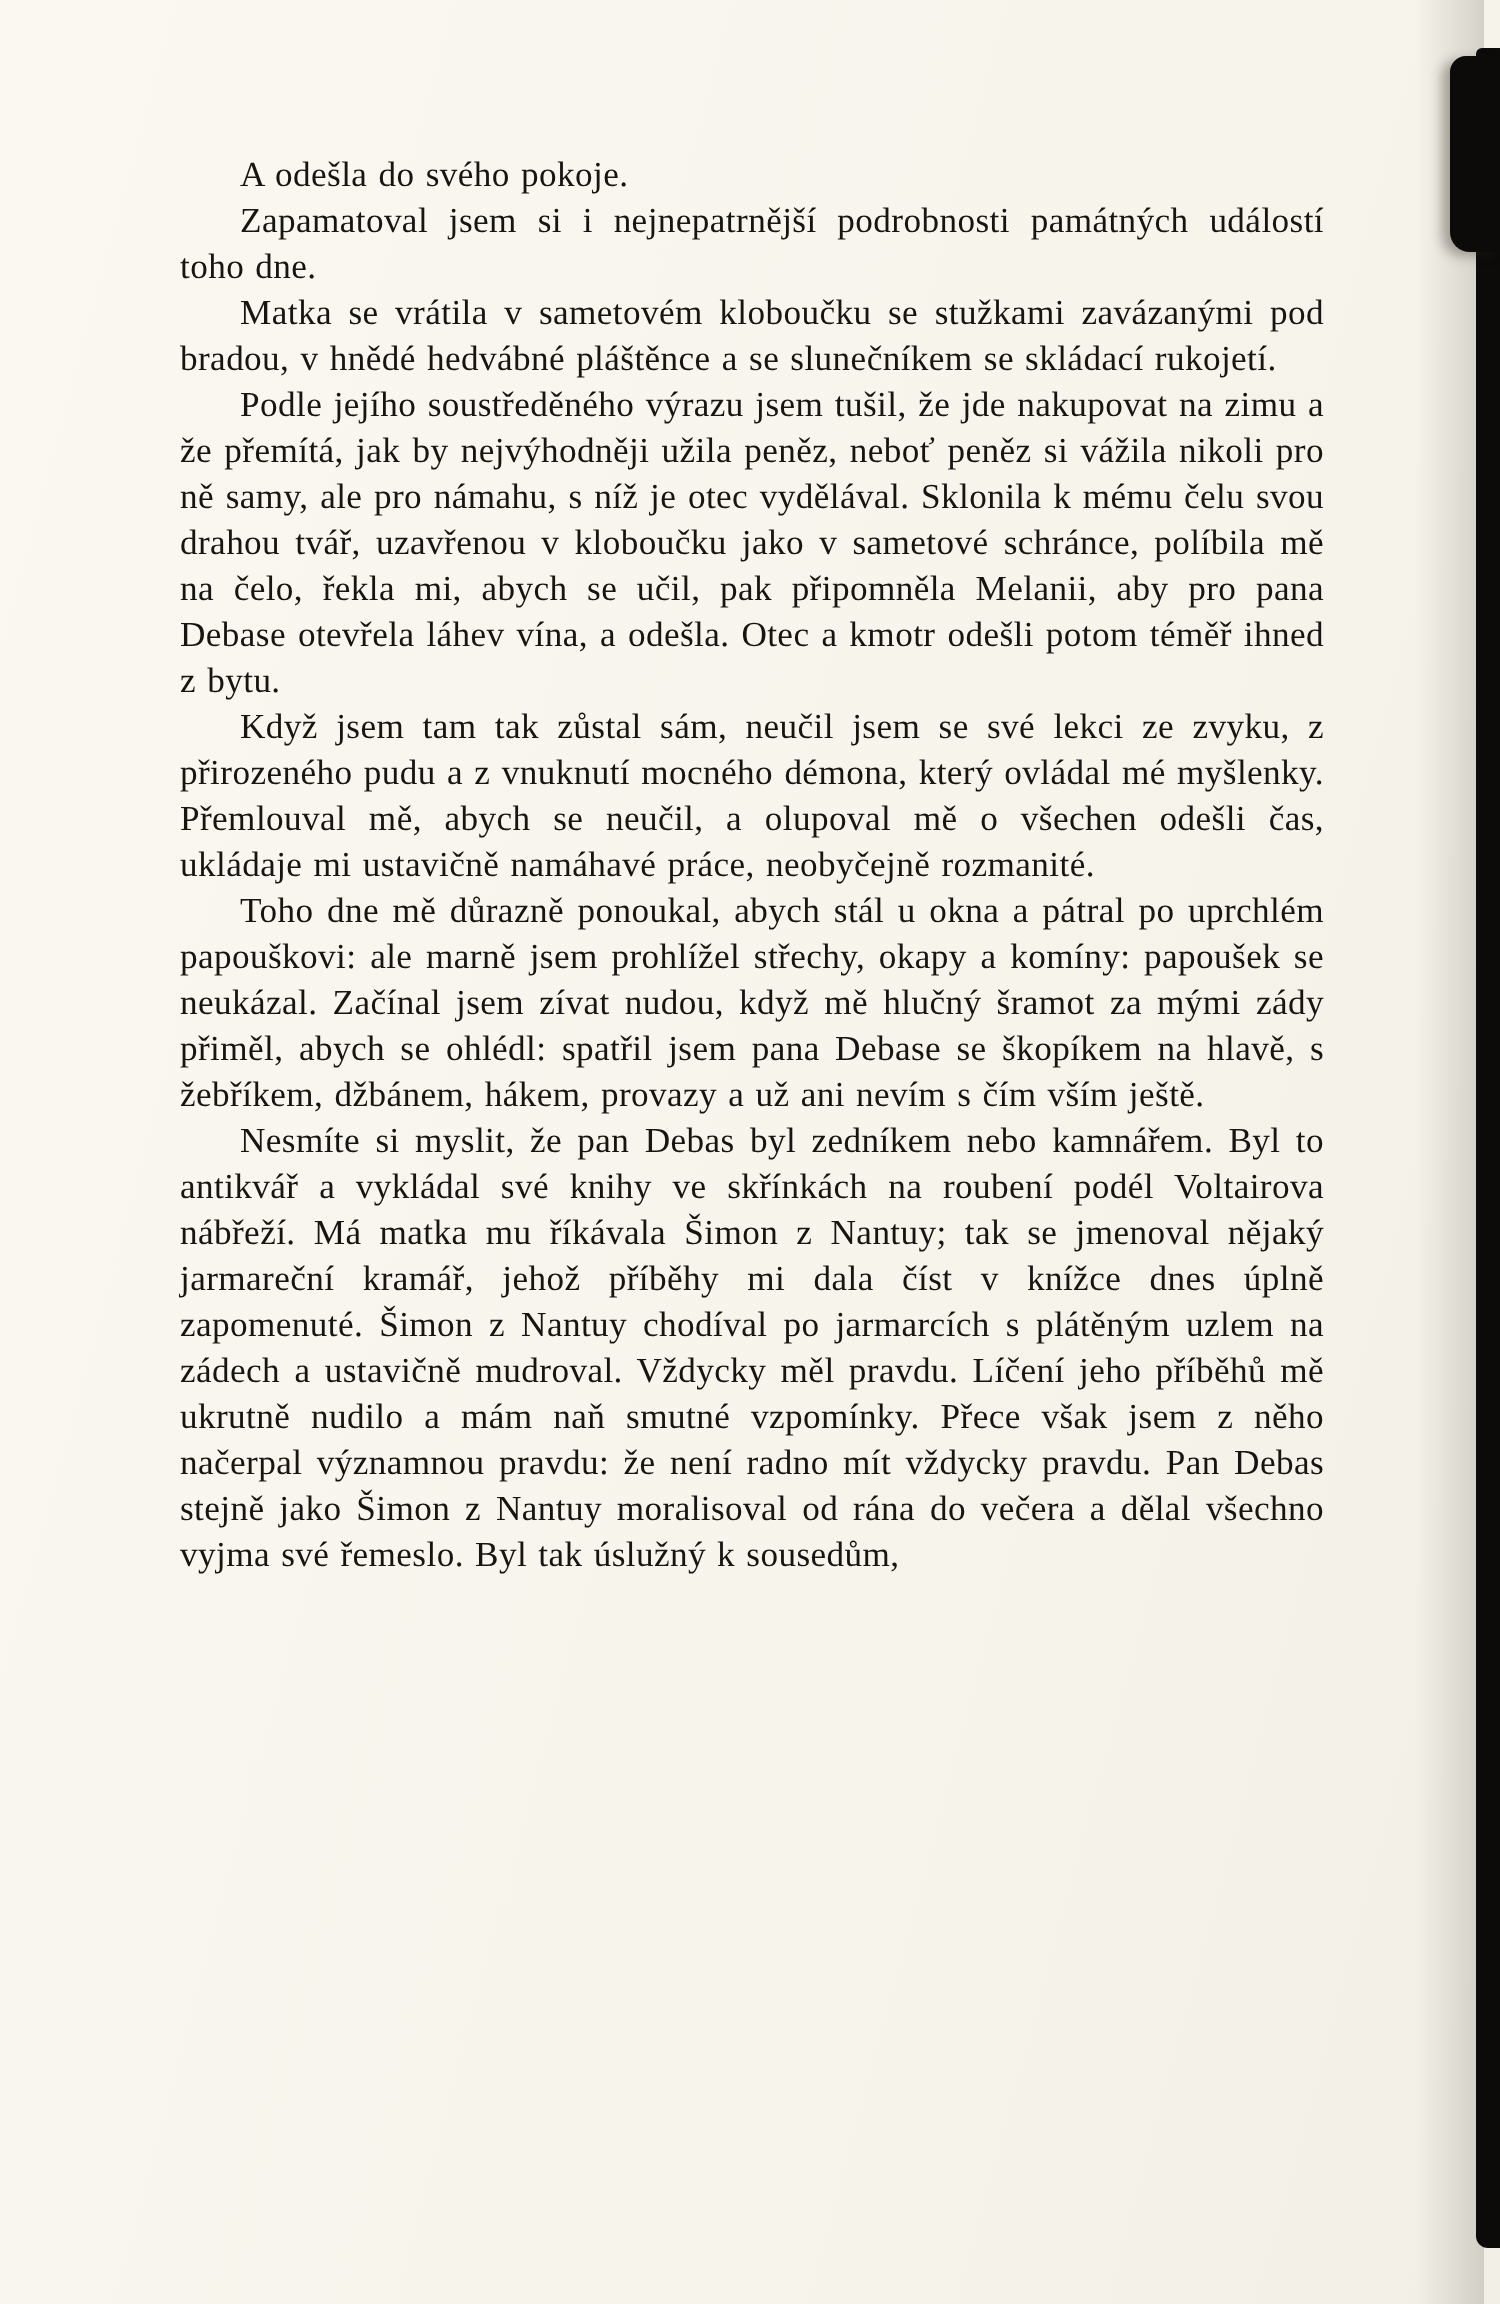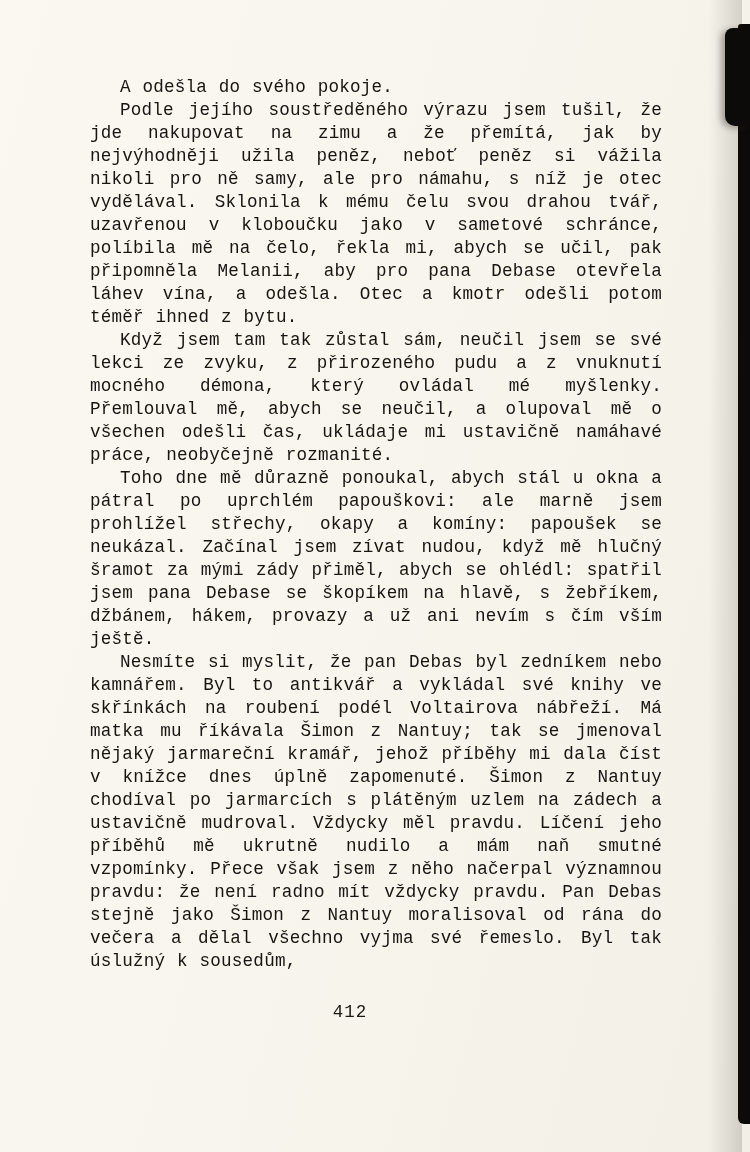--- a/index.html
+++ b/index.html
@@ -7,21 +7,21 @@
     padding: 0;
     background: #e9e7e0;
   }
   .page {
     position: relative;
     width: 750px;
     height: 1152px;
     margin: 0 auto;
     background: linear-gradient(105deg, #faf8f1 0%, #f7f4ec 60%, #f2efe6 100%);
     overflow: hidden;
-    font-family: Liberation Mono, monospace;
+    font-family: Liberation Serif, serif;
     color: #171512;
   }
   .text-block {
     position: absolute;
     left: 90px;
     top: 76px;
     width: 572px;
   }
   .text-block p {
     margin: 0;
@@ -72,25 +72,26 @@
     box-shadow: -4px 2px 6px rgba(40,35,25,0.35);
   }
 </style>
 </head>
 <body>
 
 <div class="page">
 
   <div class="text-block">
     <p>A odešla do svého pokoje.</p>
+    <p>Zapamatoval jsem si i nejnepatrnější podrobnosti památných událostí toho dne.</p>
+    <p>Matka se vrátila v sametovém kloboučku se stužkami zavázanými pod bradou, v hnědé hedvábné pláštěnce a se slunečníkem se skládací rukojetí.</p>
     <p>Podle jejího soustředěného výrazu jsem tušil, že jde nakupovat na zimu a že přemítá, jak by nejvýhodněji užila peněz, neboť peněz si vážila nikoli pro ně samy, ale pro námahu, s níž je otec vydělával. Sklonila k mému čelu svou drahou tvář, uzavřenou v kloboučku jako v sametové schránce, políbila mě na čelo, řekla mi, abych se učil, pak připomněla Melanii, aby pro pana Debase otevřela láhev vína, a odešla. Otec a kmotr odešli potom téměř ihned z bytu.</p>
     <p>Když jsem tam tak zůstal sám, neučil jsem se své lekci ze zvyku, z přirozeného pudu a z vnuknutí mocného démona, který ovládal mé myšlenky. Přemlouval mě, abych se neučil, a olupoval mě o všechen odešli čas, ukládaje mi ustavičně namáhavé práce, neobyčejně rozmanité.</p>
     <p>Toho dne mě důrazně ponoukal, abych stál u okna a pátral po uprchlém papouškovi: ale marně jsem prohlížel střechy, okapy a komíny: papoušek se neukázal. Začínal jsem zívat nudou, když mě hlučný šramot za mými zády přiměl, abych se ohlédl: spatřil jsem pana Debase se škopíkem na hlavě, s žebříkem, džbánem, hákem, provazy a už ani nevím s čím vším ještě.</p>
     <p>Nesmíte si myslit, že pan Debas byl zedníkem nebo kamnářem. Byl to antikvář a vykládal své knihy ve skřínkách na roubení podél Voltairova nábřeží. Má matka mu říkávala Šimon z Nantuy; tak se jmenoval nějaký jarmareční kramář, jehož příběhy mi dala číst v knížce dnes úplně zapomenuté. Šimon z Nantuy chodíval po jarmarcích s plátěným uzlem na zádech a ustavičně mudroval. Vždycky měl pravdu. Líčení jeho příběhů mě ukrutně nudilo a mám naň smutné vzpomínky. Přece však jsem z něho načerpal významnou pravdu: že není radno mít vždycky pravdu. Pan Debas stejně jako Šimon z Nantuy moralisoval od rána do večera a dělal všechno vyjma své řemeslo. Byl tak úslužný k sousedům,</p>
   </div>
 
-  <div class="page-number">412</div>
 
   <div class="edge-shadow"></div>
   <div class="edge-strip"></div>
   <div class="edge-corner"></div>
 
 </div>
 
 </body></html>

